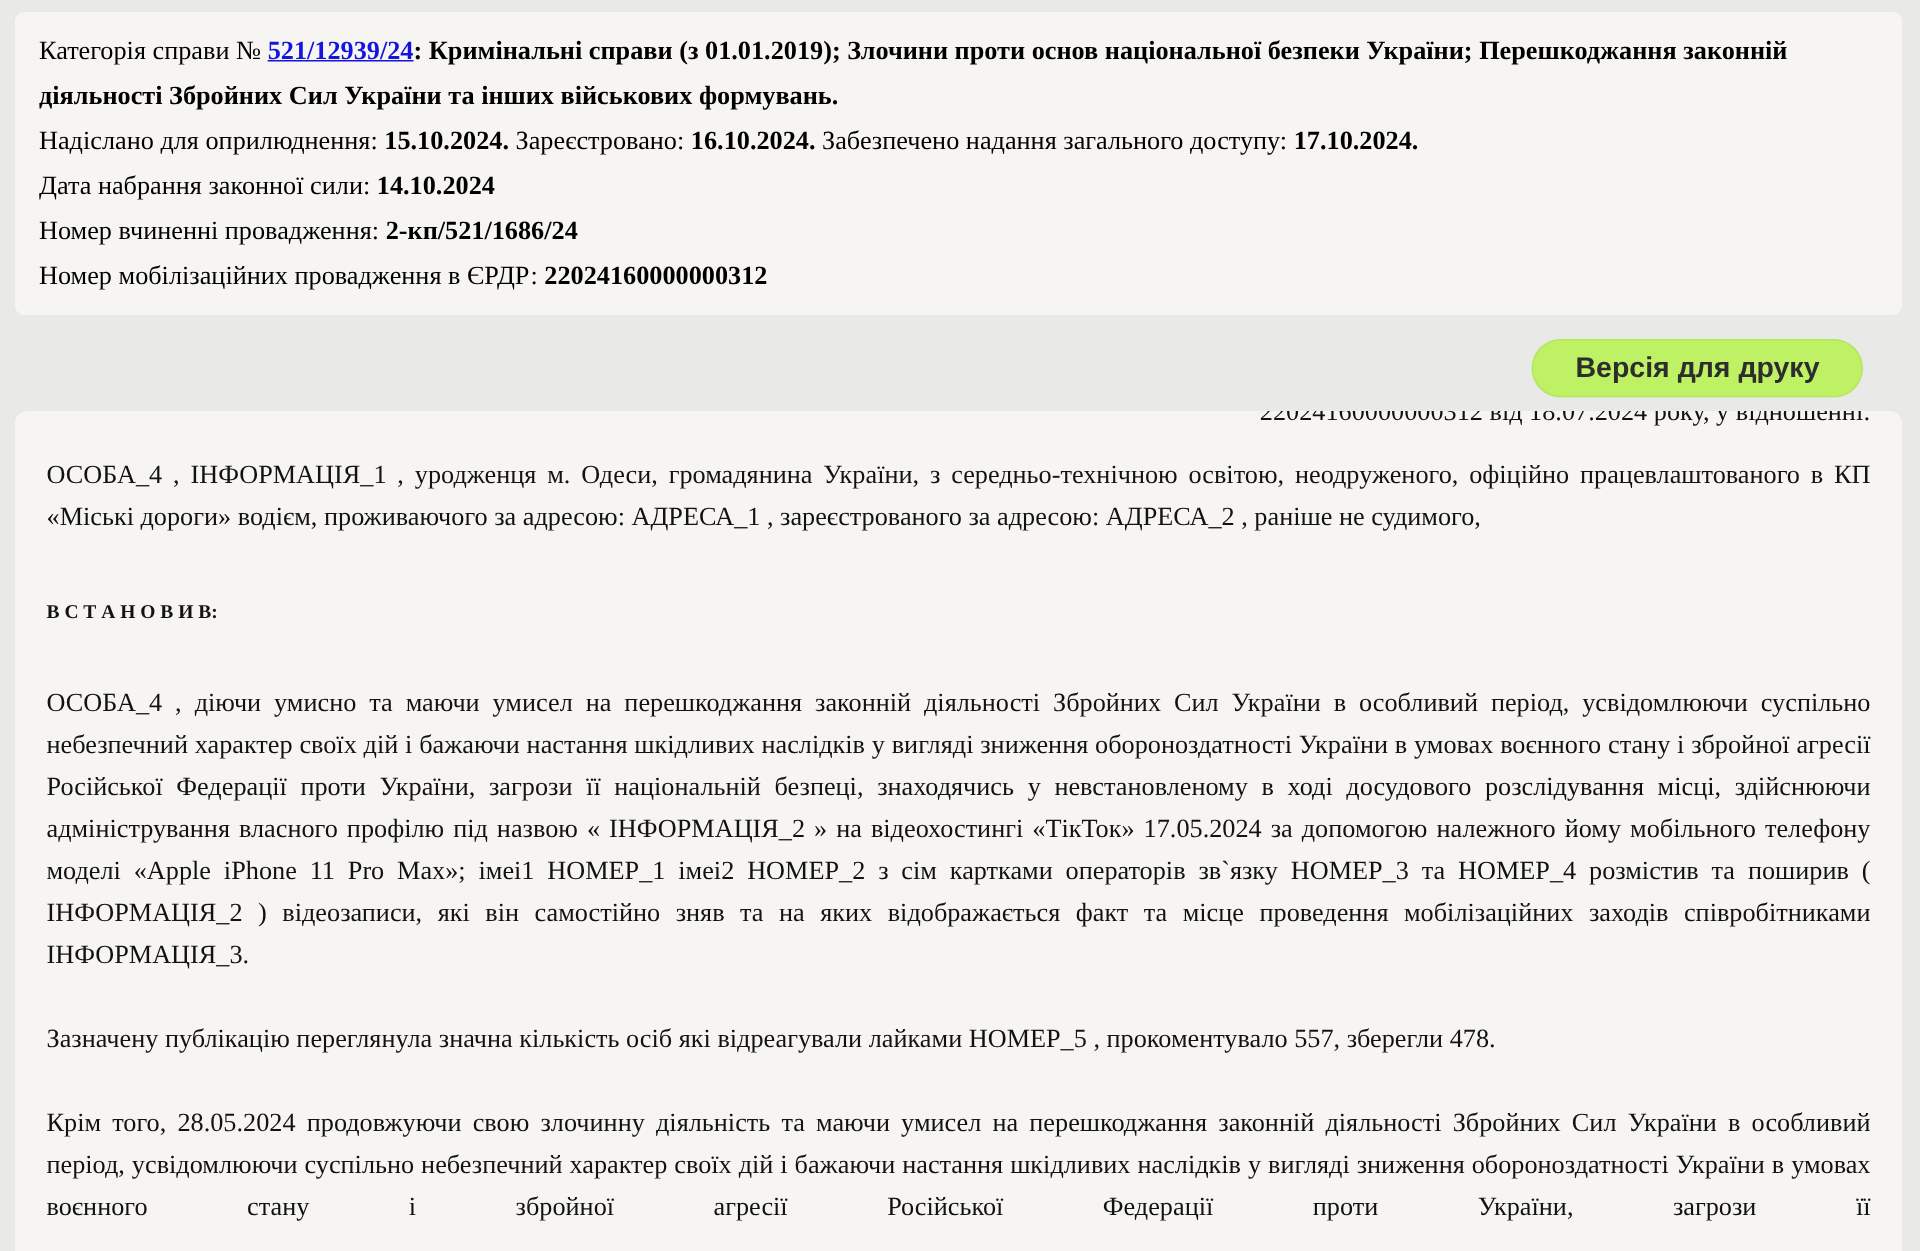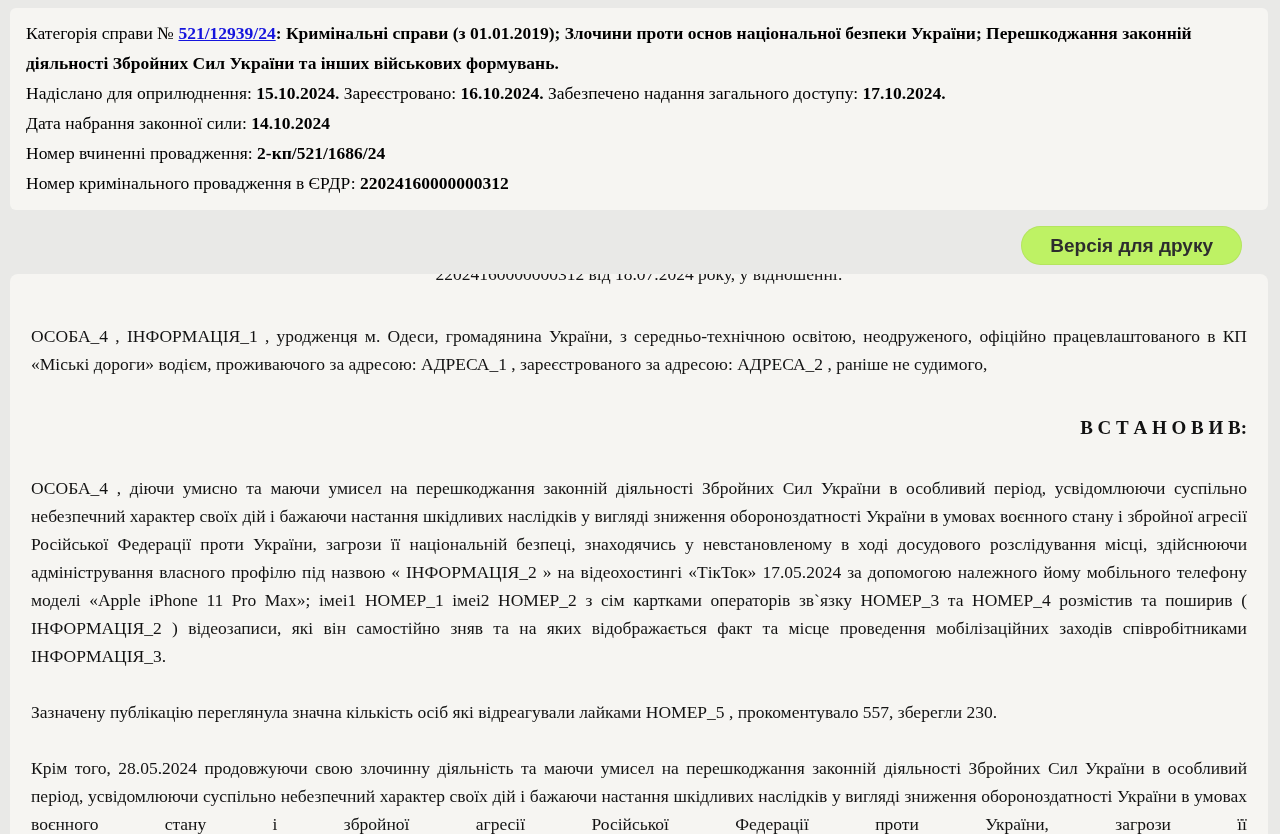--- a/index.html
+++ b/index.html
@@ -63,50 +63,50 @@
   }
   .doc-card p {
     font-size: 17.5px;
     line-height: 28px;
     text-align: justify;
     color: #121212;
     margin: 0 0 28px 0;
   }
   p.clipped-top {
     margin-top: -14px;      
-    margin-bottom: 34px;
-    text-align: center;
+    margin-bottom: 14px;
+    text-align: right;
   }
   p.doc-heading {
-    text-align: right;
+    text-align: left;
     font-weight: bold;
-    font-size: 19px;
+    font-size: 13px;
     margin: 36px 0 32px 0;
   }
   p.clipped-bottom { text-align-last: justify; margin-bottom: 0; }
 </style>
 </head>
 <body>
 
 <div class="page">
 
   <div class="summary-card">
     <p><span>Категорія справи № </span><a class="case-link">521/12939/24</a><span class="b">: </span><span class="b">Кримінальні справи (з 01.01.2019); Злочини проти основ національної безпеки України; Перешкоджання законній діяльності Збройних Сил України та інших військових формувань.</span></p>
     <p><span>Надіслано для оприлюднення: </span><span class="b">15.10.2024.</span><span> Зареєстровано: </span><span class="b">16.10.2024.</span><span> Забезпечено надання загального доступу: </span><span class="b">17.10.2024.</span></p>
     <p><span>Дата набрання законної сили: </span><span class="b">14.10.2024</span></p>
     <p><span>Номер вчиненні провадження: </span><span class="b">2-кп/521/1686/24</span></p>
-    <p><span>Номер кримінального провадження в ЄРДР: </span><span class="b">22024160000000312</span></p>
+    <p><span>Номер мобілізаційних провадження в ЄРДР: </span><span class="b">22024160000000312</span></p>
   </div>
 
   <div class="toolbar">
     <button class="print-btn">Версія для друку</button>
   </div>
 
   <div class="doc-card">
     <p class="clipped-top">22024160000000312 від 18.07.2024 року, у відношенні:</p>
     <p>ОСОБА_4 , ІНФОРМАЦІЯ_1 , уродженця м. Одеси, громадянина України, з середньо-технічною освітою, неодруженого, офіційно працевлаштованого в КП «Міські дороги» водієм, проживаючого за адресою: АДРЕСА_1 , зареєстрованого за адресою: АДРЕСА_2 , раніше не судимого,</p>
     <p class="doc-heading">В С Т А Н О В И В:</p>
     <p>ОСОБА_4 , діючи умисно та маючи умисел на перешкоджання законній діяльності Збройних Сил України в особливий період, усвідомлюючи суспільно небезпечний характер своїх дій і бажаючи настання шкідливих наслідків у вигляді зниження обороноздатності України в умовах воєнного стану і збройної агресії Російської Федерації проти України, загрози її національній безпеці, знаходячись у невстановленому в ході досудового розслідування місці, здійснюючи адміністрування власного профілю під назвою « ІНФОРМАЦІЯ_2 » на відеохостингі «ТікТок» 17.05.2024 за допомогою належного йому мобільного телефону моделі «Apple iPhone 11 Pro Max»; імеі1 НОМЕР_1 імеі2 НОМЕР_2 з сім картками операторів зв`язку НОМЕР_3 та НОМЕР_4 розмістив та поширив ( ІНФОРМАЦІЯ_2 ) відеозаписи, які він самостійно зняв та на яких відображається факт та місце проведення мобілізаційних заходів співробітниками ІНФОРМАЦІЯ_3.</p>
-    <p>Зазначену публікацію переглянула значна кількість осіб які відреагували лайками НОМЕР_5 , прокоментувало 557, зберегли 230.</p>
+    <p>Зазначену публікацію переглянула значна кількість осіб які відреагували лайками НОМЕР_5 , прокоментувало 557, зберегли 478.</p>
     <p class="clipped-bottom">Крім того, 28.05.2024 продовжуючи свою злочинну діяльність та маючи умисел на перешкоджання законній діяльності Збройних Сил України в особливий період, усвідомлюючи суспільно небезпечний характер своїх дій і бажаючи настання шкідливих наслідків у вигляді зниження обороноздатності України в умовах воєнного стану і збройної агресії Російської Федерації проти України, загрози її</p>
   </div>
 
 </div>
 
 </body></html>

